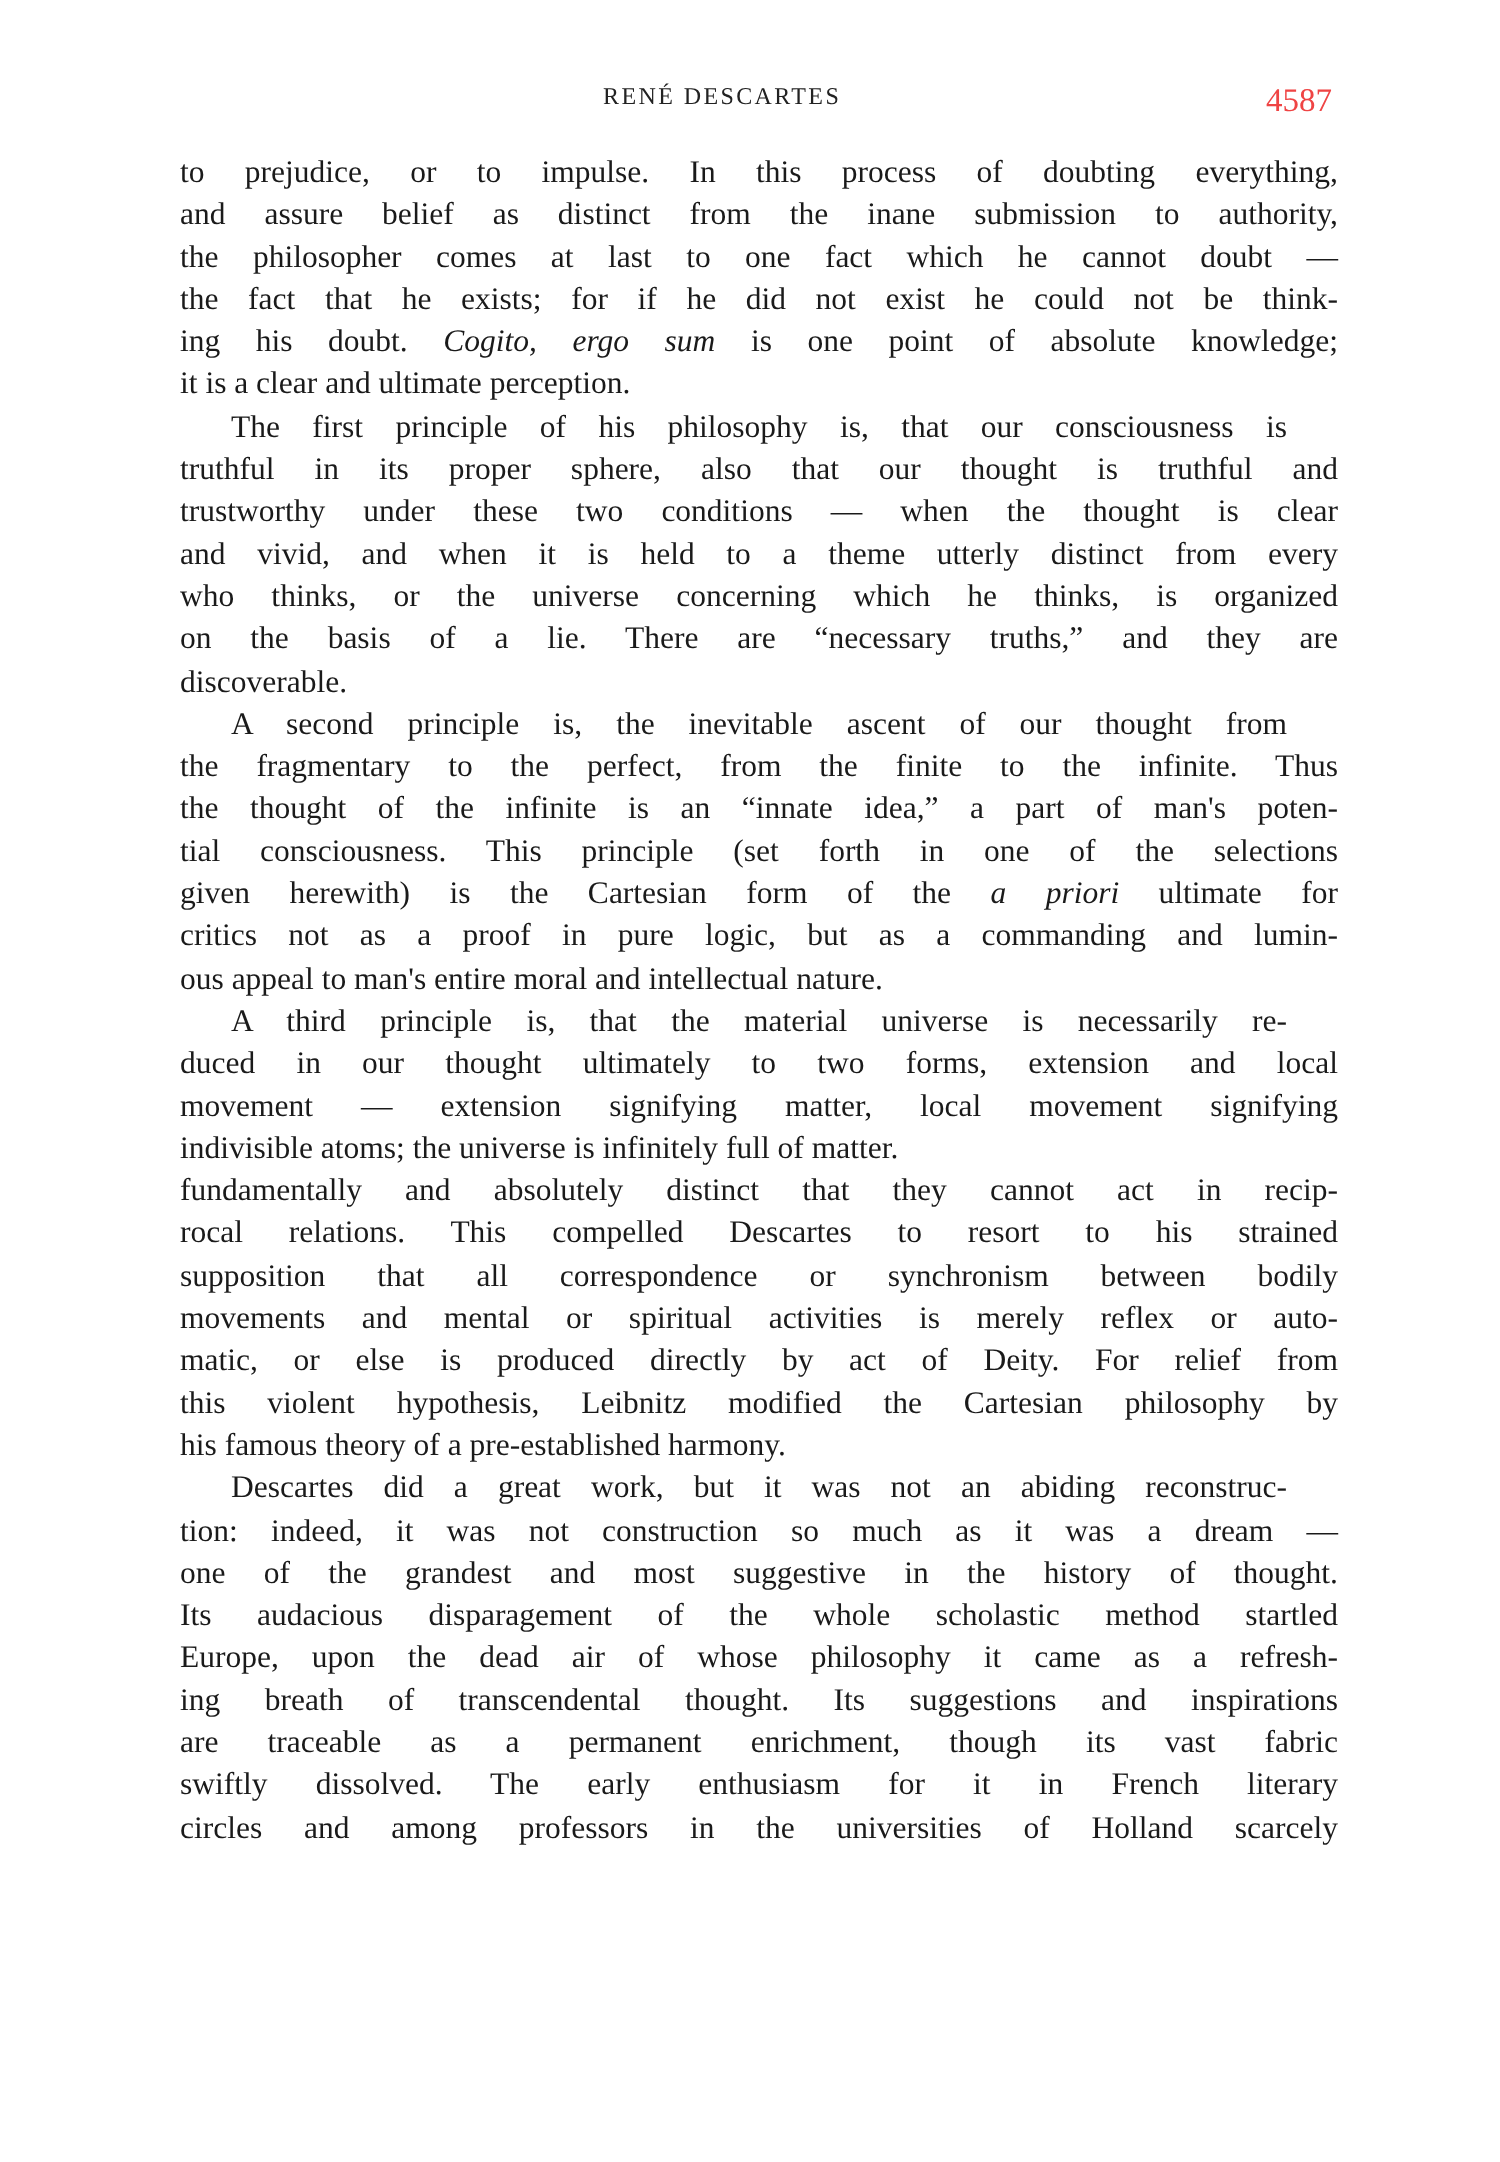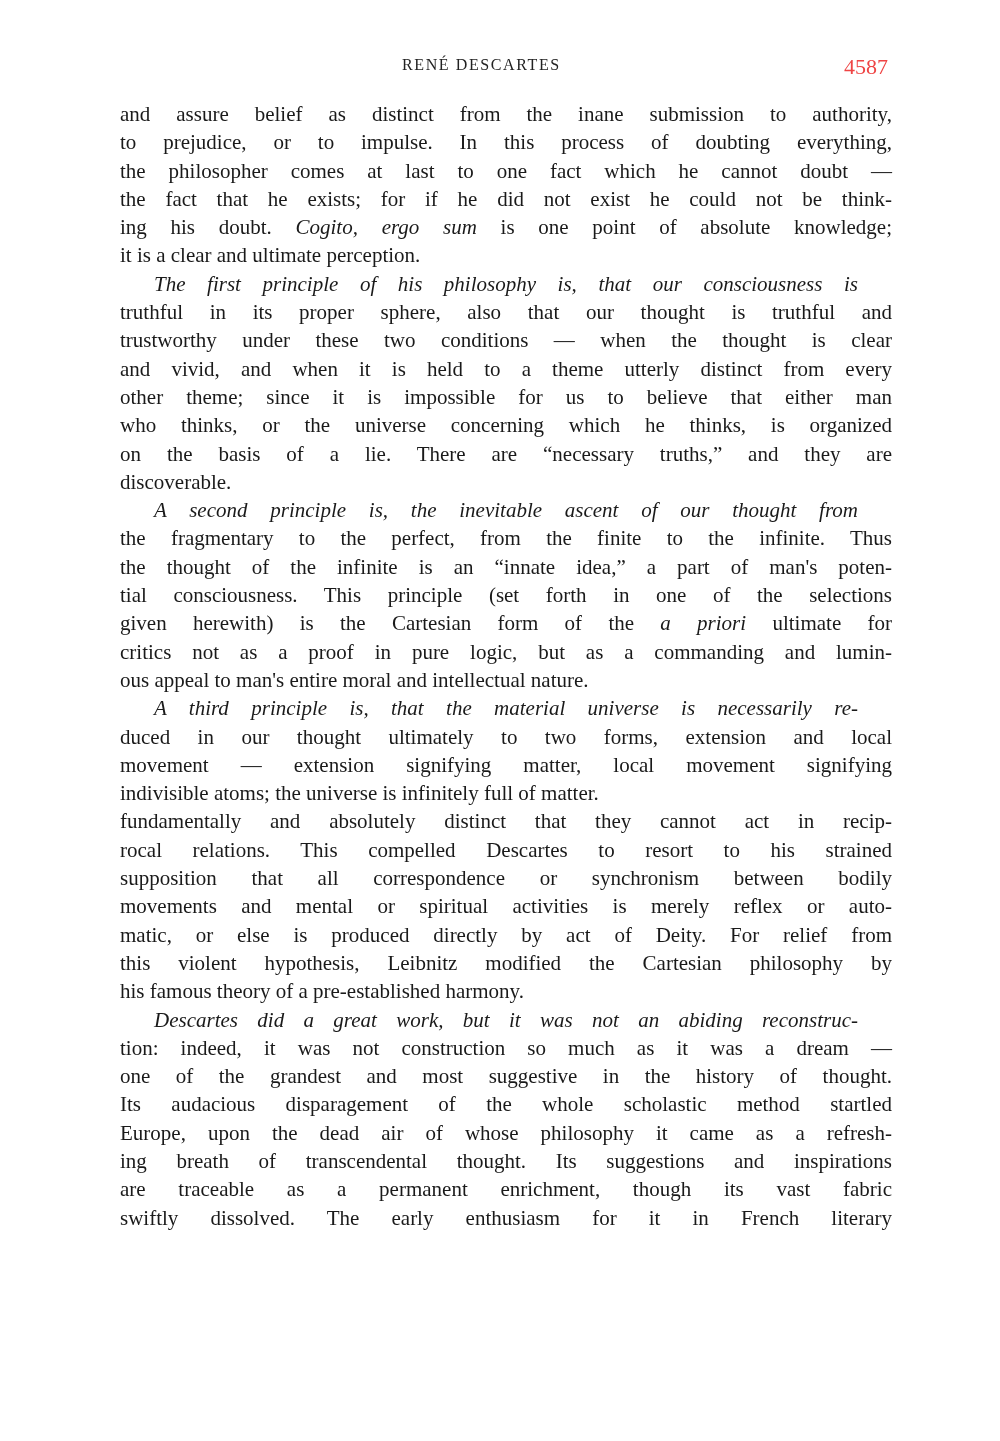--- a/index.html
+++ b/index.html
@@ -71,50 +71,48 @@
       width: 100%;
       text-align: justify;
       text-align-last: justify;
       white-space: normal;
     }
     .line.last .line-inner {
       text-align-last: left;
     }
     .line.indent .line-inner {
       width: calc(100% - 34px);
-      font-style: italic;
     }
     .seg-italic {
       font-style: italic;
     }
   </style>
 </head>
 <body>
 
 <div class="page">
   <div class="running-head">
     <span class="running-title">RENÉ DESCARTES</span>
     <span class="page-number">4587</span>
   </div>
 
   <div class="body-text" id="body-text">
       <div>
+        <div class="line"><span class="line-inner"><span>to prejudice, or to impulse.  In this process of doubting everything,</span></span></div>
         <div class="line"><span class="line-inner"><span>and assure belief as distinct from the inane submission to authority,</span></span></div>
-        <div class="line"><span class="line-inner"><span>to prejudice, or to impulse.  In this process of doubting everything,</span></span></div>
         <div class="line"><span class="line-inner"><span>the philosopher comes at last to one fact which he cannot doubt —</span></span></div>
         <div class="line"><span class="line-inner"><span>the fact that he exists; for if he did not exist he could not be think-</span></span></div>
         <div class="line"><span class="line-inner"><span>ing his doubt.  </span><span class="seg-italic">Cogito, ergo sum</span><span> is one point of absolute knowledge;</span></span></div>
         <div class="line last"><span class="line-inner"><span>it is a clear and ultimate perception.</span></span></div>
       </div>
       <div>
         <div class="line indent"><span class="line-inner"><span>The first principle of his philosophy is, that our consciousness is</span></span></div>
         <div class="line"><span class="line-inner"><span>truthful in its proper sphere, also that our thought is truthful and</span></span></div>
         <div class="line"><span class="line-inner"><span>trustworthy under these two conditions — when the thought is clear</span></span></div>
         <div class="line"><span class="line-inner"><span>and vivid, and when it is held to a theme utterly distinct from every</span></span></div>
-        <div class="line"><span class="line-inner"><span>other theme; since it is impossible for us to believe that either man</span></span></div>
         <div class="line"><span class="line-inner"><span>who thinks, or the universe concerning which he thinks, is organized</span></span></div>
         <div class="line"><span class="line-inner"><span>on the basis of a lie.  There are “necessary truths,” and they are</span></span></div>
         <div class="line last"><span class="line-inner"><span>discoverable.</span></span></div>
       </div>
       <div>
         <div class="line indent"><span class="line-inner"><span>A second principle is, the inevitable ascent of our thought from</span></span></div>
         <div class="line"><span class="line-inner"><span>the fragmentary to the perfect, from the finite to the infinite.  Thus</span></span></div>
         <div class="line"><span class="line-inner"><span>the thought of the infinite is an “innate idea,” a part of man's poten-</span></span></div>
         <div class="line"><span class="line-inner"><span>tial consciousness.  This principle (set forth in one of the selections</span></span></div>
         <div class="line"><span class="line-inner"><span>given herewith) is the Cartesian form of the </span><span class="seg-italic">a priori</span><span> ultimate for</span></span></div>
@@ -138,15 +136,16 @@
       </div>
       <div>
         <div class="line indent"><span class="line-inner"><span>Descartes did a great work, but it was not an abiding reconstruc-</span></span></div>
         <div class="line"><span class="line-inner"><span>tion: indeed, it was not construction so much as it was a dream —</span></span></div>
         <div class="line"><span class="line-inner"><span>one of the grandest and most suggestive in the history of thought.</span></span></div>
         <div class="line"><span class="line-inner"><span>Its audacious disparagement of the whole scholastic method startled</span></span></div>
         <div class="line"><span class="line-inner"><span>Europe, upon the dead air of whose philosophy it came as a refresh-</span></span></div>
         <div class="line"><span class="line-inner"><span>ing breath of transcendental thought.  Its suggestions and inspirations</span></span></div>
         <div class="line"><span class="line-inner"><span>are traceable as a permanent enrichment, though its vast fabric</span></span></div>
         <div class="line"><span class="line-inner"><span>swiftly dissolved.  The early enthusiasm for it in French literary</span></span></div>
+        <div class="line"><span class="line-inner"><span>circles and among professors in the universities of Holland scarcely</span></span></div>
       </div>
     </div>
 </div>
 
 </body></html>

